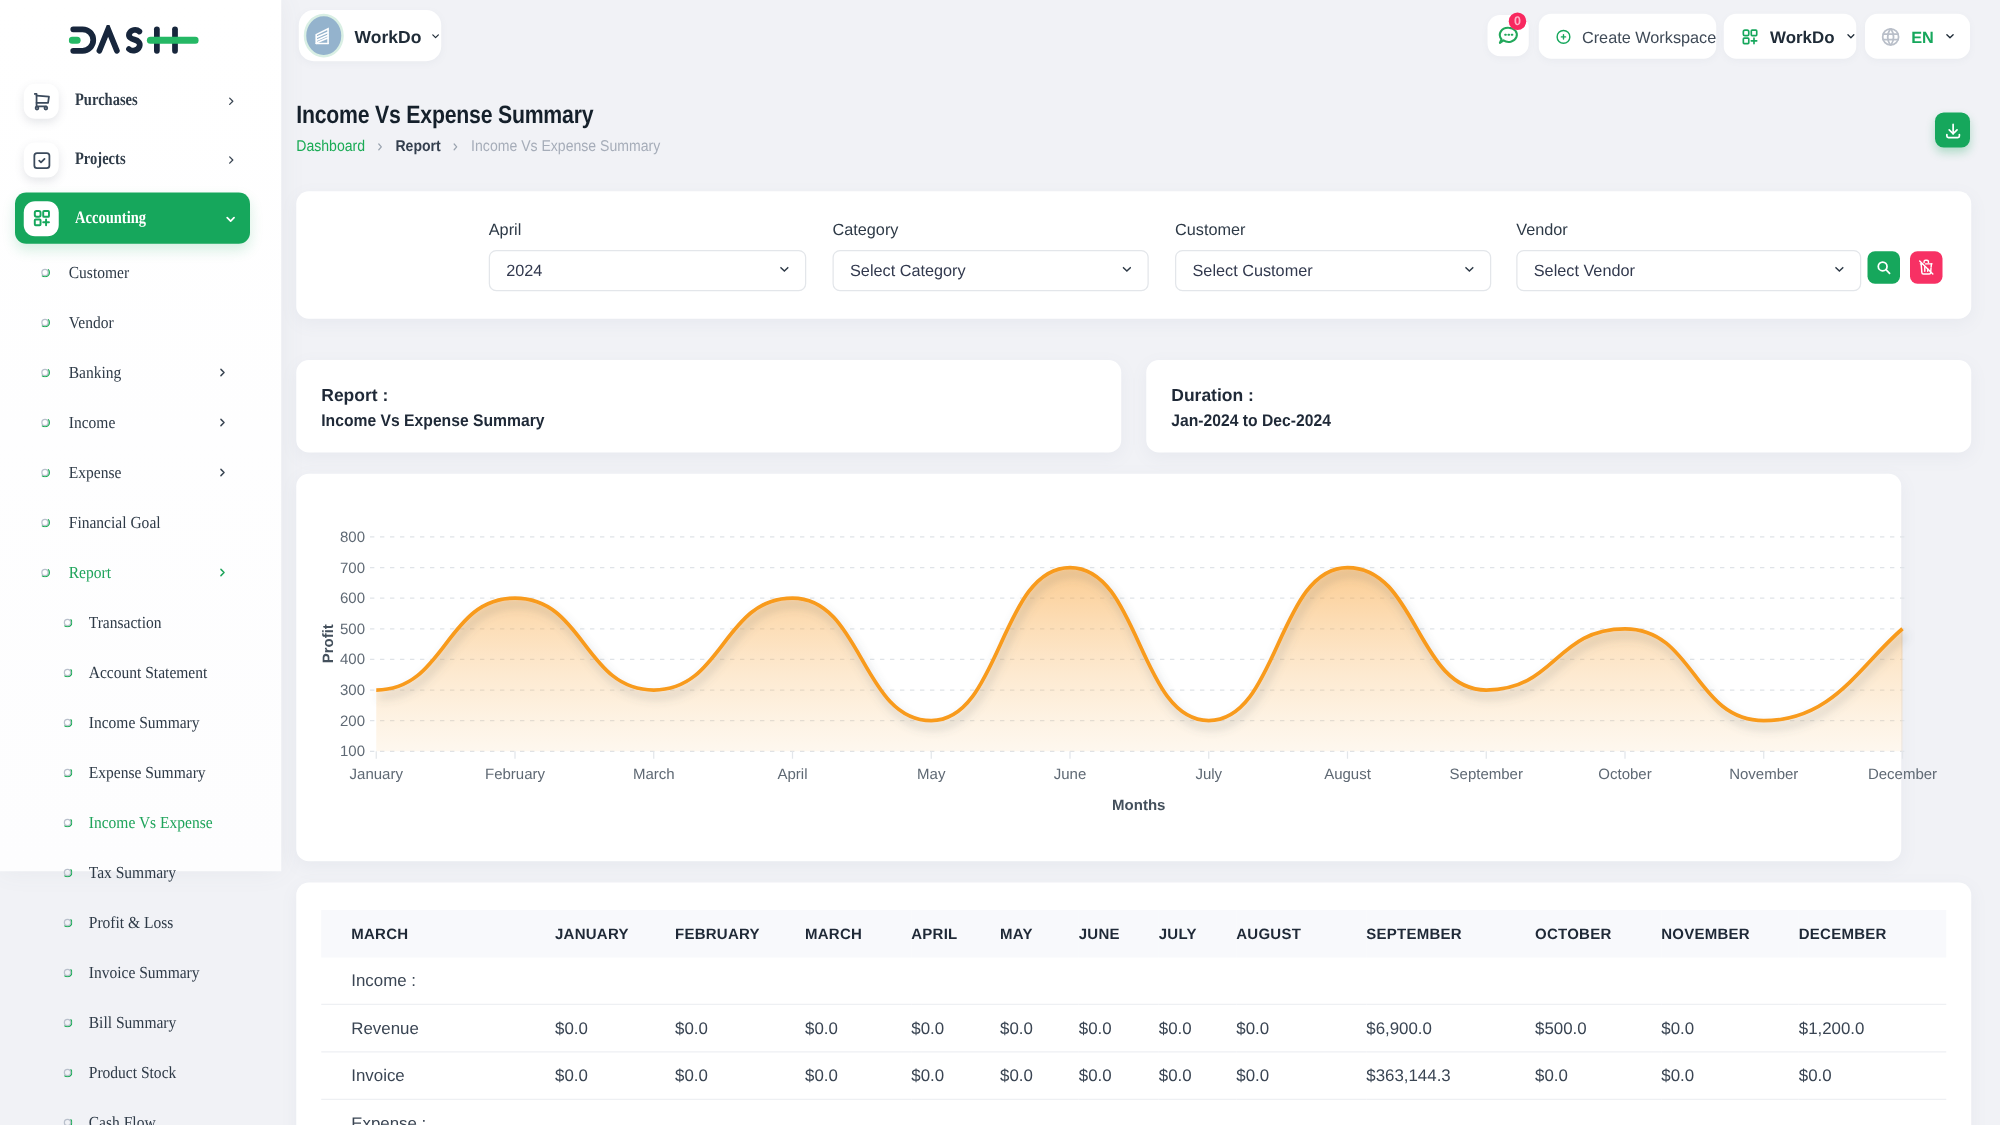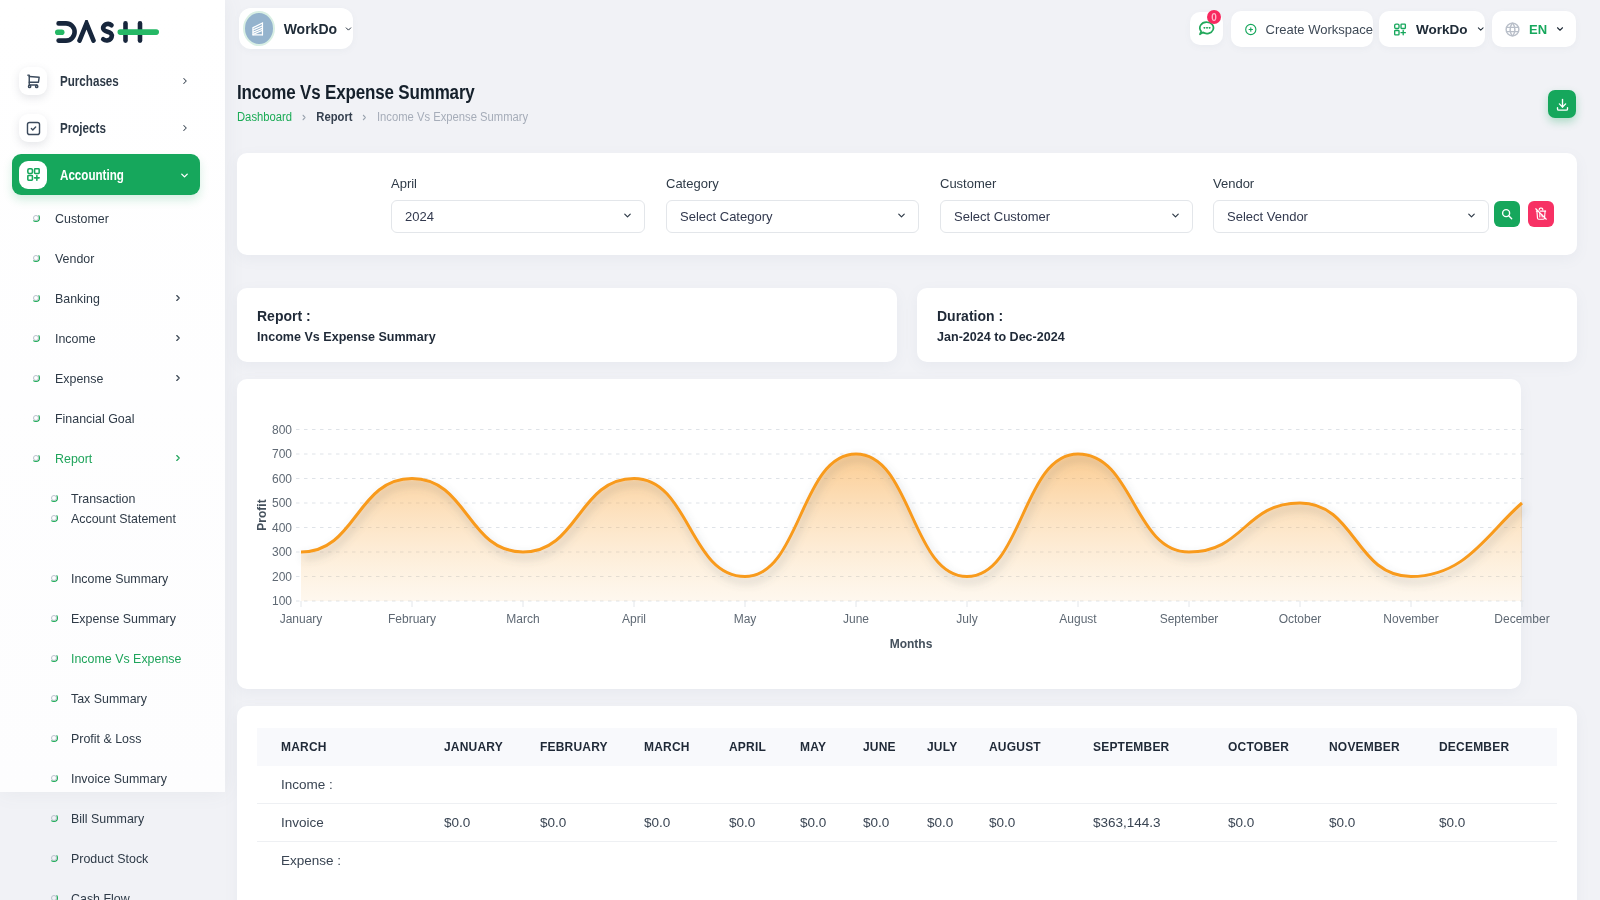--- a/index.html
+++ b/index.html
@@ -1,22 +1,22 @@
 <!DOCTYPE html>
 <html><head>
 <meta charset="utf-8">
 <style>
 * { margin:0; padding:0; box-sizing:border-box; }
 html,body { width:1600px; height:900px; overflow:hidden; }
 body { font-family:"Liberation Sans", sans-serif; background:#f1f2f6; color:#2e3a47; }
 #app { position:relative; width:1600px; height:900px; }
 .abs { position:absolute; }
 
-#sidebar { position:absolute; left:0; top:0; width:225px; height:792px;
-  background:linear-gradient(180deg,#ffffff 0%,#fdfdfe 100%); box-shadow:0 0 20px rgba(100,110,130,0.08); }
+#sidebar { position:absolute; left:0; top:0; width:225px; height:697px;
+  background:linear-gradient(180deg,#ffffff 0%,#fdfdfe 100%); box-shadow:0 0 20px rgba(100,110,130,0.08);font-family:Liberation Serif, serif; }
 .mitem { position:absolute; left:12px; width:188px; height:46px; display:flex; align-items:center; }
 .micon { width:28px; height:28px; margin-left:7px; background:#fff; border-radius:9px;
   box-shadow:0 3px 8px rgba(80,90,110,0.15); display:flex; align-items:center; justify-content:center; }
 .mlabel { font-size:14px; font-weight:bold; color:#2e3a47; margin-left:13px; transform:scaleX(0.83); transform-origin:left center; }
 .mchev { position:absolute; right:10px; top:50%; margin-top:-5px; }
 .acct { background:#16a75c; border-radius:9px; box-shadow:0 5px 10px rgba(22,167,92,0.18); }
 .acct .mlabel { color:#fff; }
 .sub { position:absolute; left:0; width:225px; height:40px; display:flex; align-items:center; font-size:13.5px; color:#2e3a47; }
 .dot { width:6px; height:6px; border-radius:50%; border:1.6px solid #b9c0cc; position:relative; }
 .dot:after { content:""; position:absolute; left:-1.6px; top:-1.6px; width:6px; height:6px; border-radius:50%;
@@ -139,21 +139,21 @@
         <span class="dot"></span>
         <span class="txt">Report</span>
       <svg class="mchev" style="right:42px" width="10" height="10" viewBox="0 0 24 24" fill="none" stroke="#1fa45b" stroke-width="2.8" stroke-linecap="round" stroke-linejoin="round">
           <path d="M9 6l6 6l-6 6"></path>
         </svg>
       </div>
     <div class="sub l2" style="top:478px">
         <span class="dot"></span>
         <span class="txt">Transaction</span>
       </div>
-    <div class="sub l2" style="top:498px">
+    <div class="sub l2" style="top:518px">
         <span class="dot"></span>
         <span class="txt">Account Statement</span>
       </div>
     <div class="sub l2" style="top:558px">
         <span class="dot"></span>
         <span class="txt">Income Summary</span>
       </div>
     <div class="sub l2" style="top:598px">
         <span class="dot"></span>
         <span class="txt">Expense Summary</span>
@@ -426,20 +426,35 @@
               <td style="border:none"></td>
               <td style="border:none"></td>
               <td style="border:none"></td>
               <td style="border:none"></td>
               <td style="border:none"></td>
               <td style="border:none"></td>
               <td style="border:none"></td>
               <td style="border:none"></td>
             </tr>
           <tr>
+              <td style="padding-left:24px">Revenue</td>
+              <td>$0.0</td>
+              <td>$0.0</td>
+              <td>$0.0</td>
+              <td>$0.0</td>
+              <td>$0.0</td>
+              <td>$0.0</td>
+              <td>$0.0</td>
+              <td>$0.0</td>
+              <td>$6,900.0</td>
+              <td>$500.0</td>
+              <td>$0.0</td>
+              <td>$1,200.0</td>
+            </tr>
+          <tr>
               <td style="padding-left:24px">Invoice</td>
               <td>$0.0</td>
               <td>$0.0</td>
               <td>$0.0</td>
               <td>$0.0</td>
               <td>$0.0</td>
               <td>$0.0</td>
               <td>$0.0</td>
               <td>$0.0</td>
               <td>$363,144.3</td>

